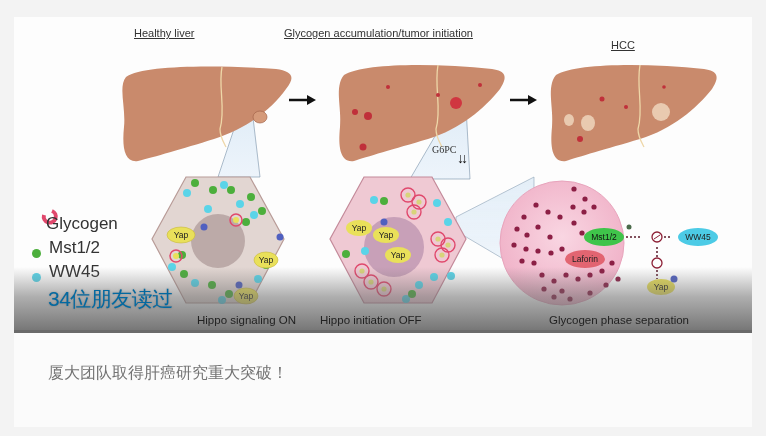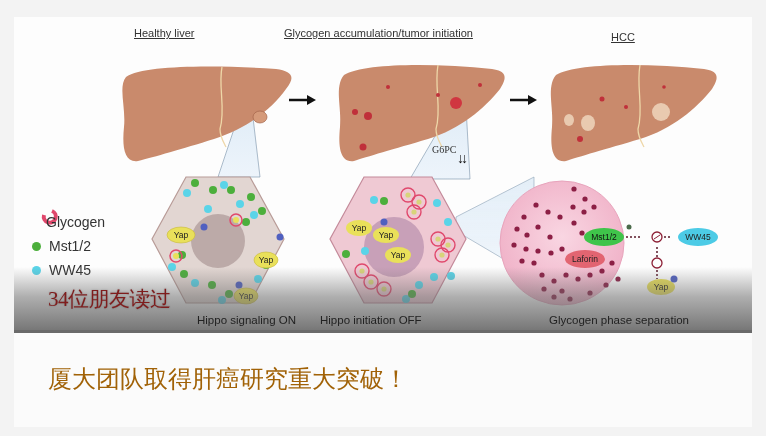--- a/index.html
+++ b/index.html
@@ -4,29 +4,29 @@
 <style>
   html, body { margin:0; padding:0; }
   body { width:766px; height:436px; background:#f3f3f3; position:relative; overflow:hidden;
          font-family:"Liberation Sans", "DejaVu Sans", sans-serif; }
   .card { position:absolute; left:14px; top:17px; width:738px; height:410px; background:#fbfbfb; }
   .figure { position:absolute; left:0; top:0; width:738px; height:316px; overflow:hidden; background:#fdfdfd; }
   .figure svg { position:absolute; left:0; top:0; }
   .overlay { position:absolute; left:0; top:250px; width:738px; height:66px;
              background:linear-gradient(to bottom, rgba(120,120,120,0) 0%, rgba(110,110,110,0.55) 45%, rgba(90,90,90,0.85) 100%); }
   .overlay-bar { position:absolute; left:0; bottom:0; width:738px; height:3px; background:#6a6a6a; }
-  .readers { position:absolute; left:34px; top:268px; color:#7f1d1d; font-size:21px; letter-spacing:-0.5px;
-             font-family:Liberation Serif, serif; text-shadow:0 0 2px rgba(0,0,0,0.25); }
+  .readers { position:absolute; left:34px; top:268px; color:#0369a1; font-size:21px; letter-spacing:-0.5px;
+             font-family:Liberation Sans, sans-serif; text-shadow:0 0 2px rgba(0,0,0,0.25); }
   .panel-title { position:absolute; font-size:11px; color:#333; white-space:nowrap;text-decoration:underline; }
   .panel-caption { position:absolute; top:297px; font-size:11.5px; color:#222; white-space:nowrap; }
   .legend { position:absolute; left:14px; top:193px; }
-  .legend-item { display:flex; align-items:center; height:24px; font-size:14px; color:#333; }
+  .legend-item { display:flex; align-items:flex-end; height:24px; font-size:17px; color:#333; }
   .legend-dot { width:9px; height:9px; border-radius:50%; margin-right:8px; margin-left:4px; }
   .legend-glyc { width:14px; height:14px; margin-right:4px; }
-  .caption { position:absolute; left:34px; top:346px; font-size:24px; color:#a16207;
+  .caption { position:absolute; left:34px; top:346px; font-size:16px; color:#737373;
              font-family:"DejaVu Sans", sans-serif; letter-spacing:0px; }
   .g6pc { position:absolute; left:418px; top:127px; font-size:10px; color:#333;font-family:Liberation Serif, serif; }
   .g6pc-arrows { position:absolute; left:443px; top:133px; font-size:14px; font-weight:bold; color:#111; letter-spacing:-3px; }
 </style>
 </head>
 <body>
 
 <div class="card">
   <div class="figure">
     <svg width="738" height="316" viewBox="0 0 738 316">
@@ -231,21 +231,21 @@
         <ellipse cx="647" cy="270" rx="14" ry="8" fill="#e9e05a"></ellipse>
         <circle cx="660" cy="262" r="3.5" fill="#5060c0"></circle>
         <text x="647" y="273" font-size="8.5" text-anchor="middle" fill="#222" font-family="Liberation Sans, sans-serif">Yap</text>
       </g>
 
       <path d="M30,198 a6,6 0 1,0 8,-4" fill="none" stroke="#e0486c" stroke-width="4"></path>
     </svg>
 
     <div class="panel-title" style="left:120px; top:10px;">Healthy liver</div>
     <div class="panel-title" style="left:270px; top:10px;">Glycogen accumulation/tumor initiation</div>
-    <div class="panel-title" style="left:597px; top:14px;">HCC</div>
+    <div class="panel-title" style="left:597px; top:22px;">HCC</div>
 
     <div class="g6pc">G6PC</div>
     <div class="g6pc-arrows">↓↓</div>
 
     <div class="legend">
       <div class="legend-item">
         <span class="legend-glyc"></span>
         <span>Glycogen</span>
       </div>
       <div class="legend-item">

